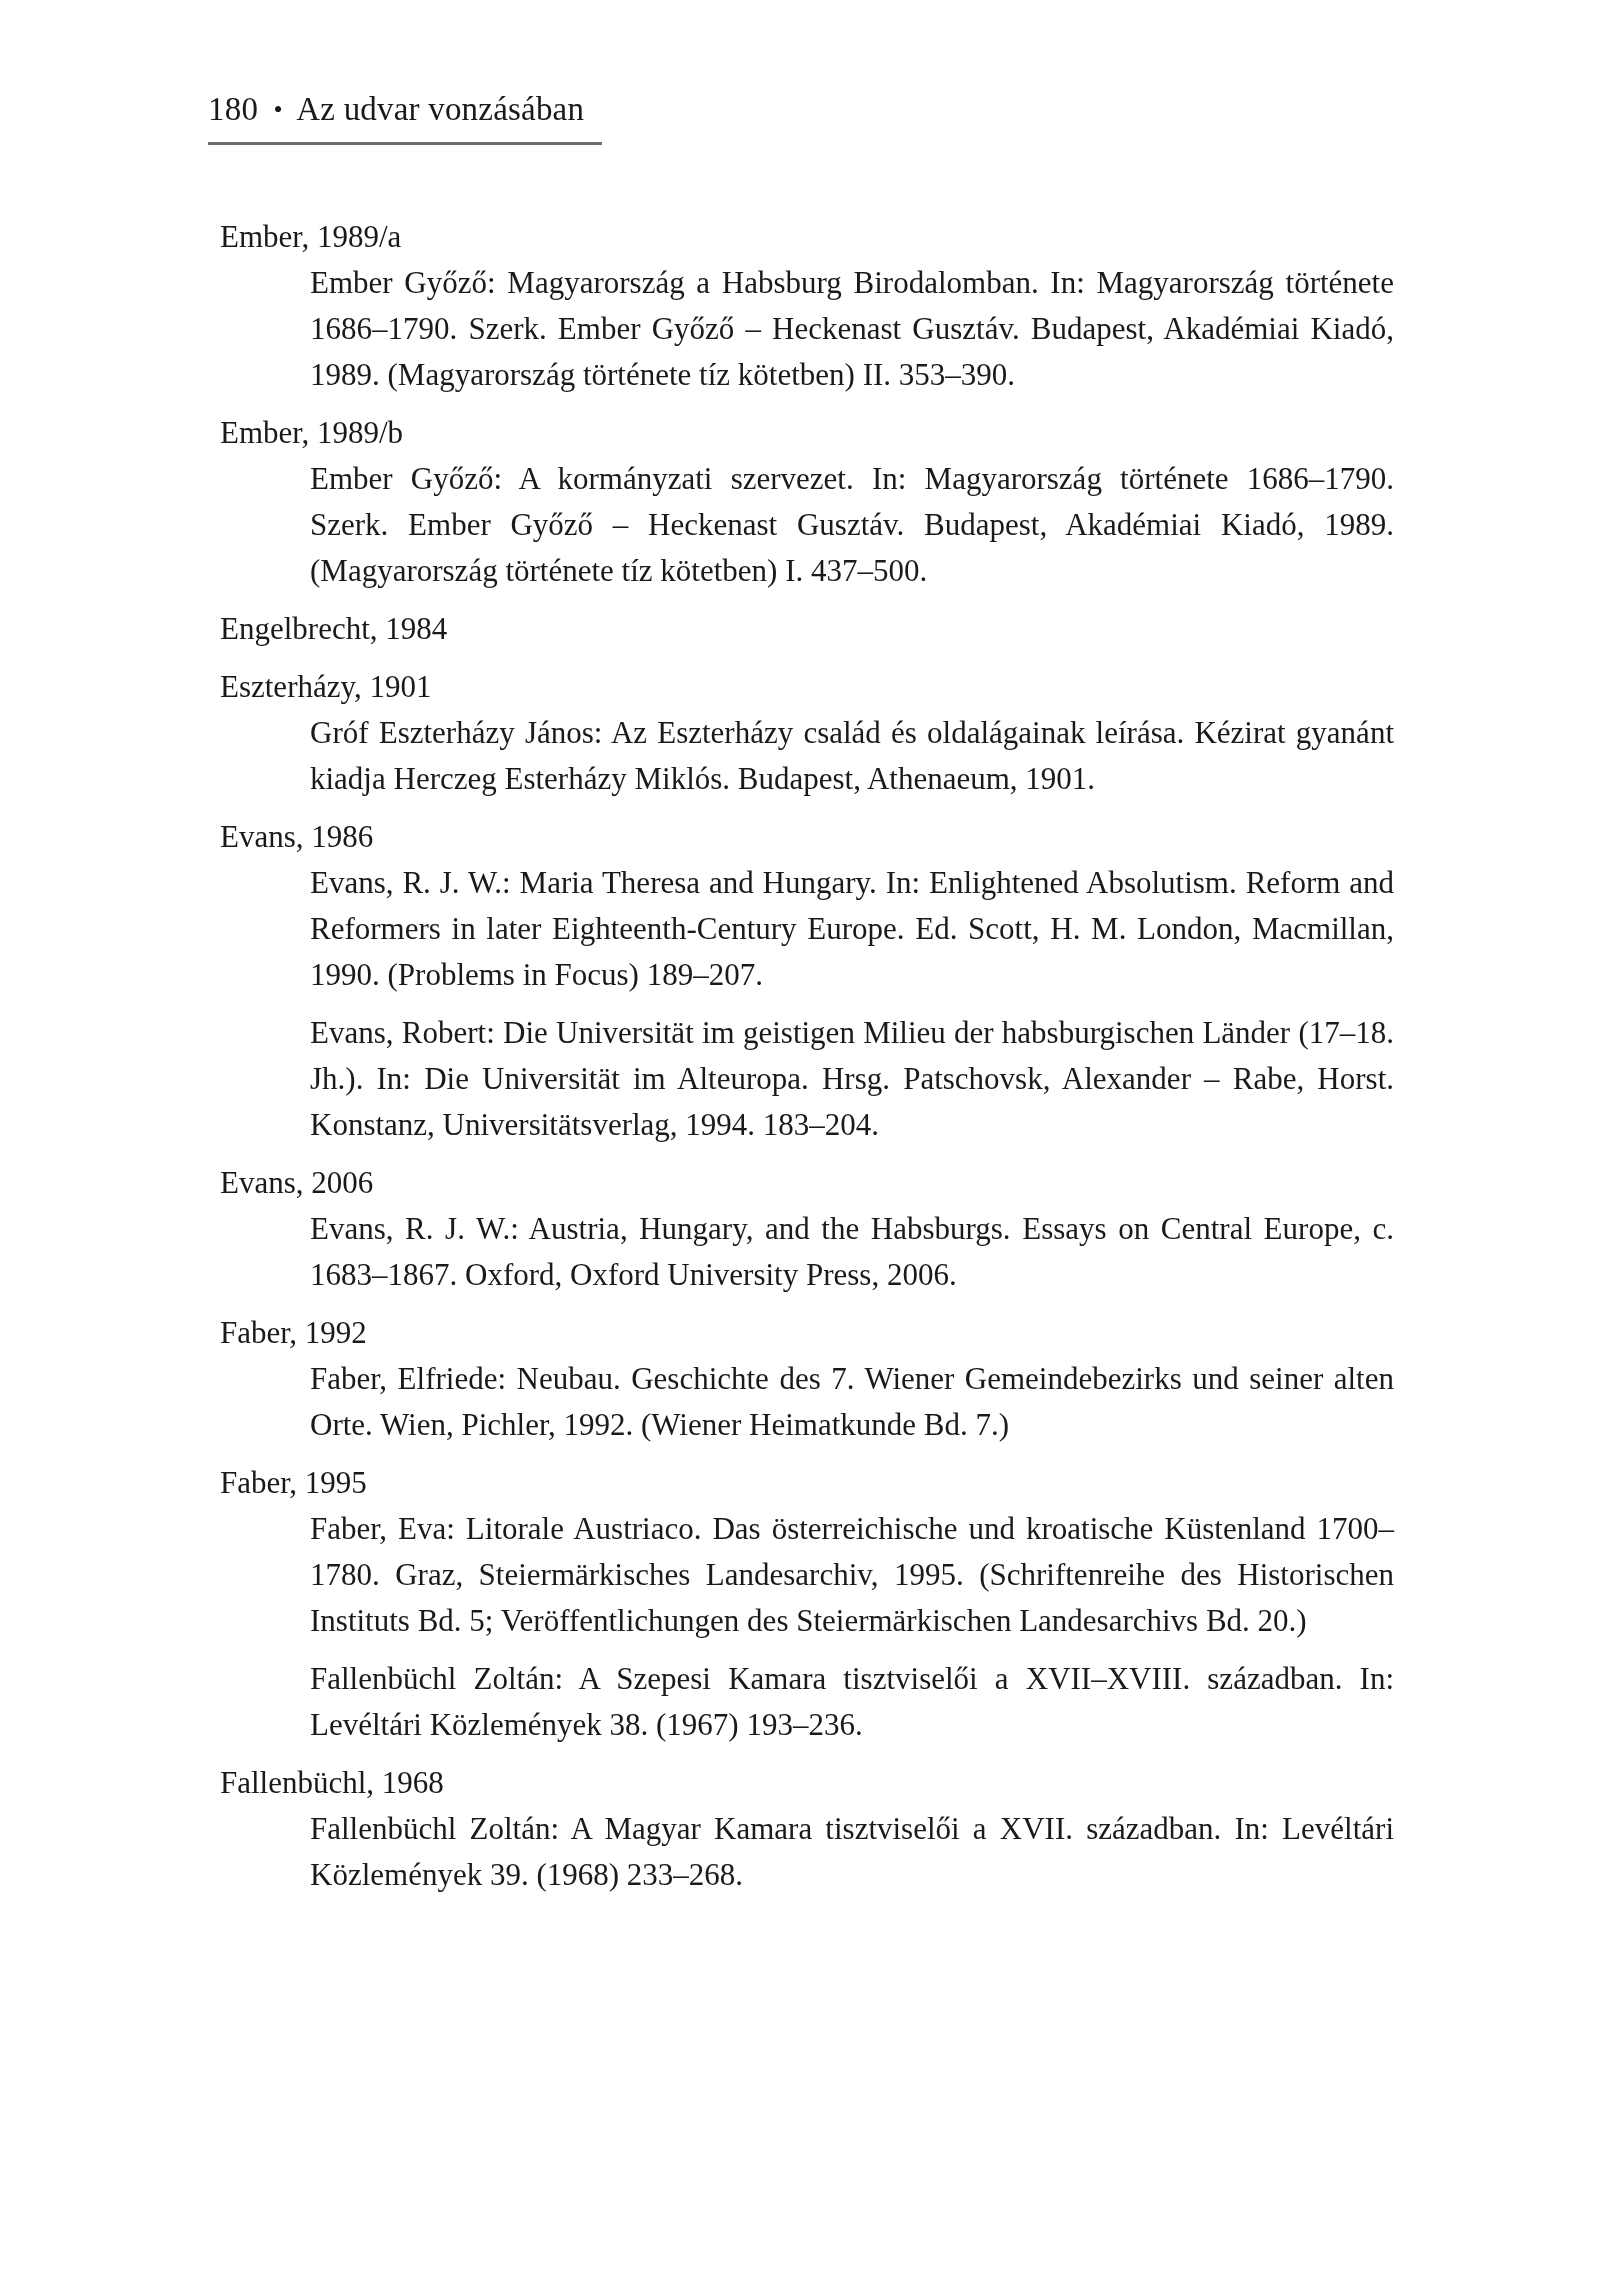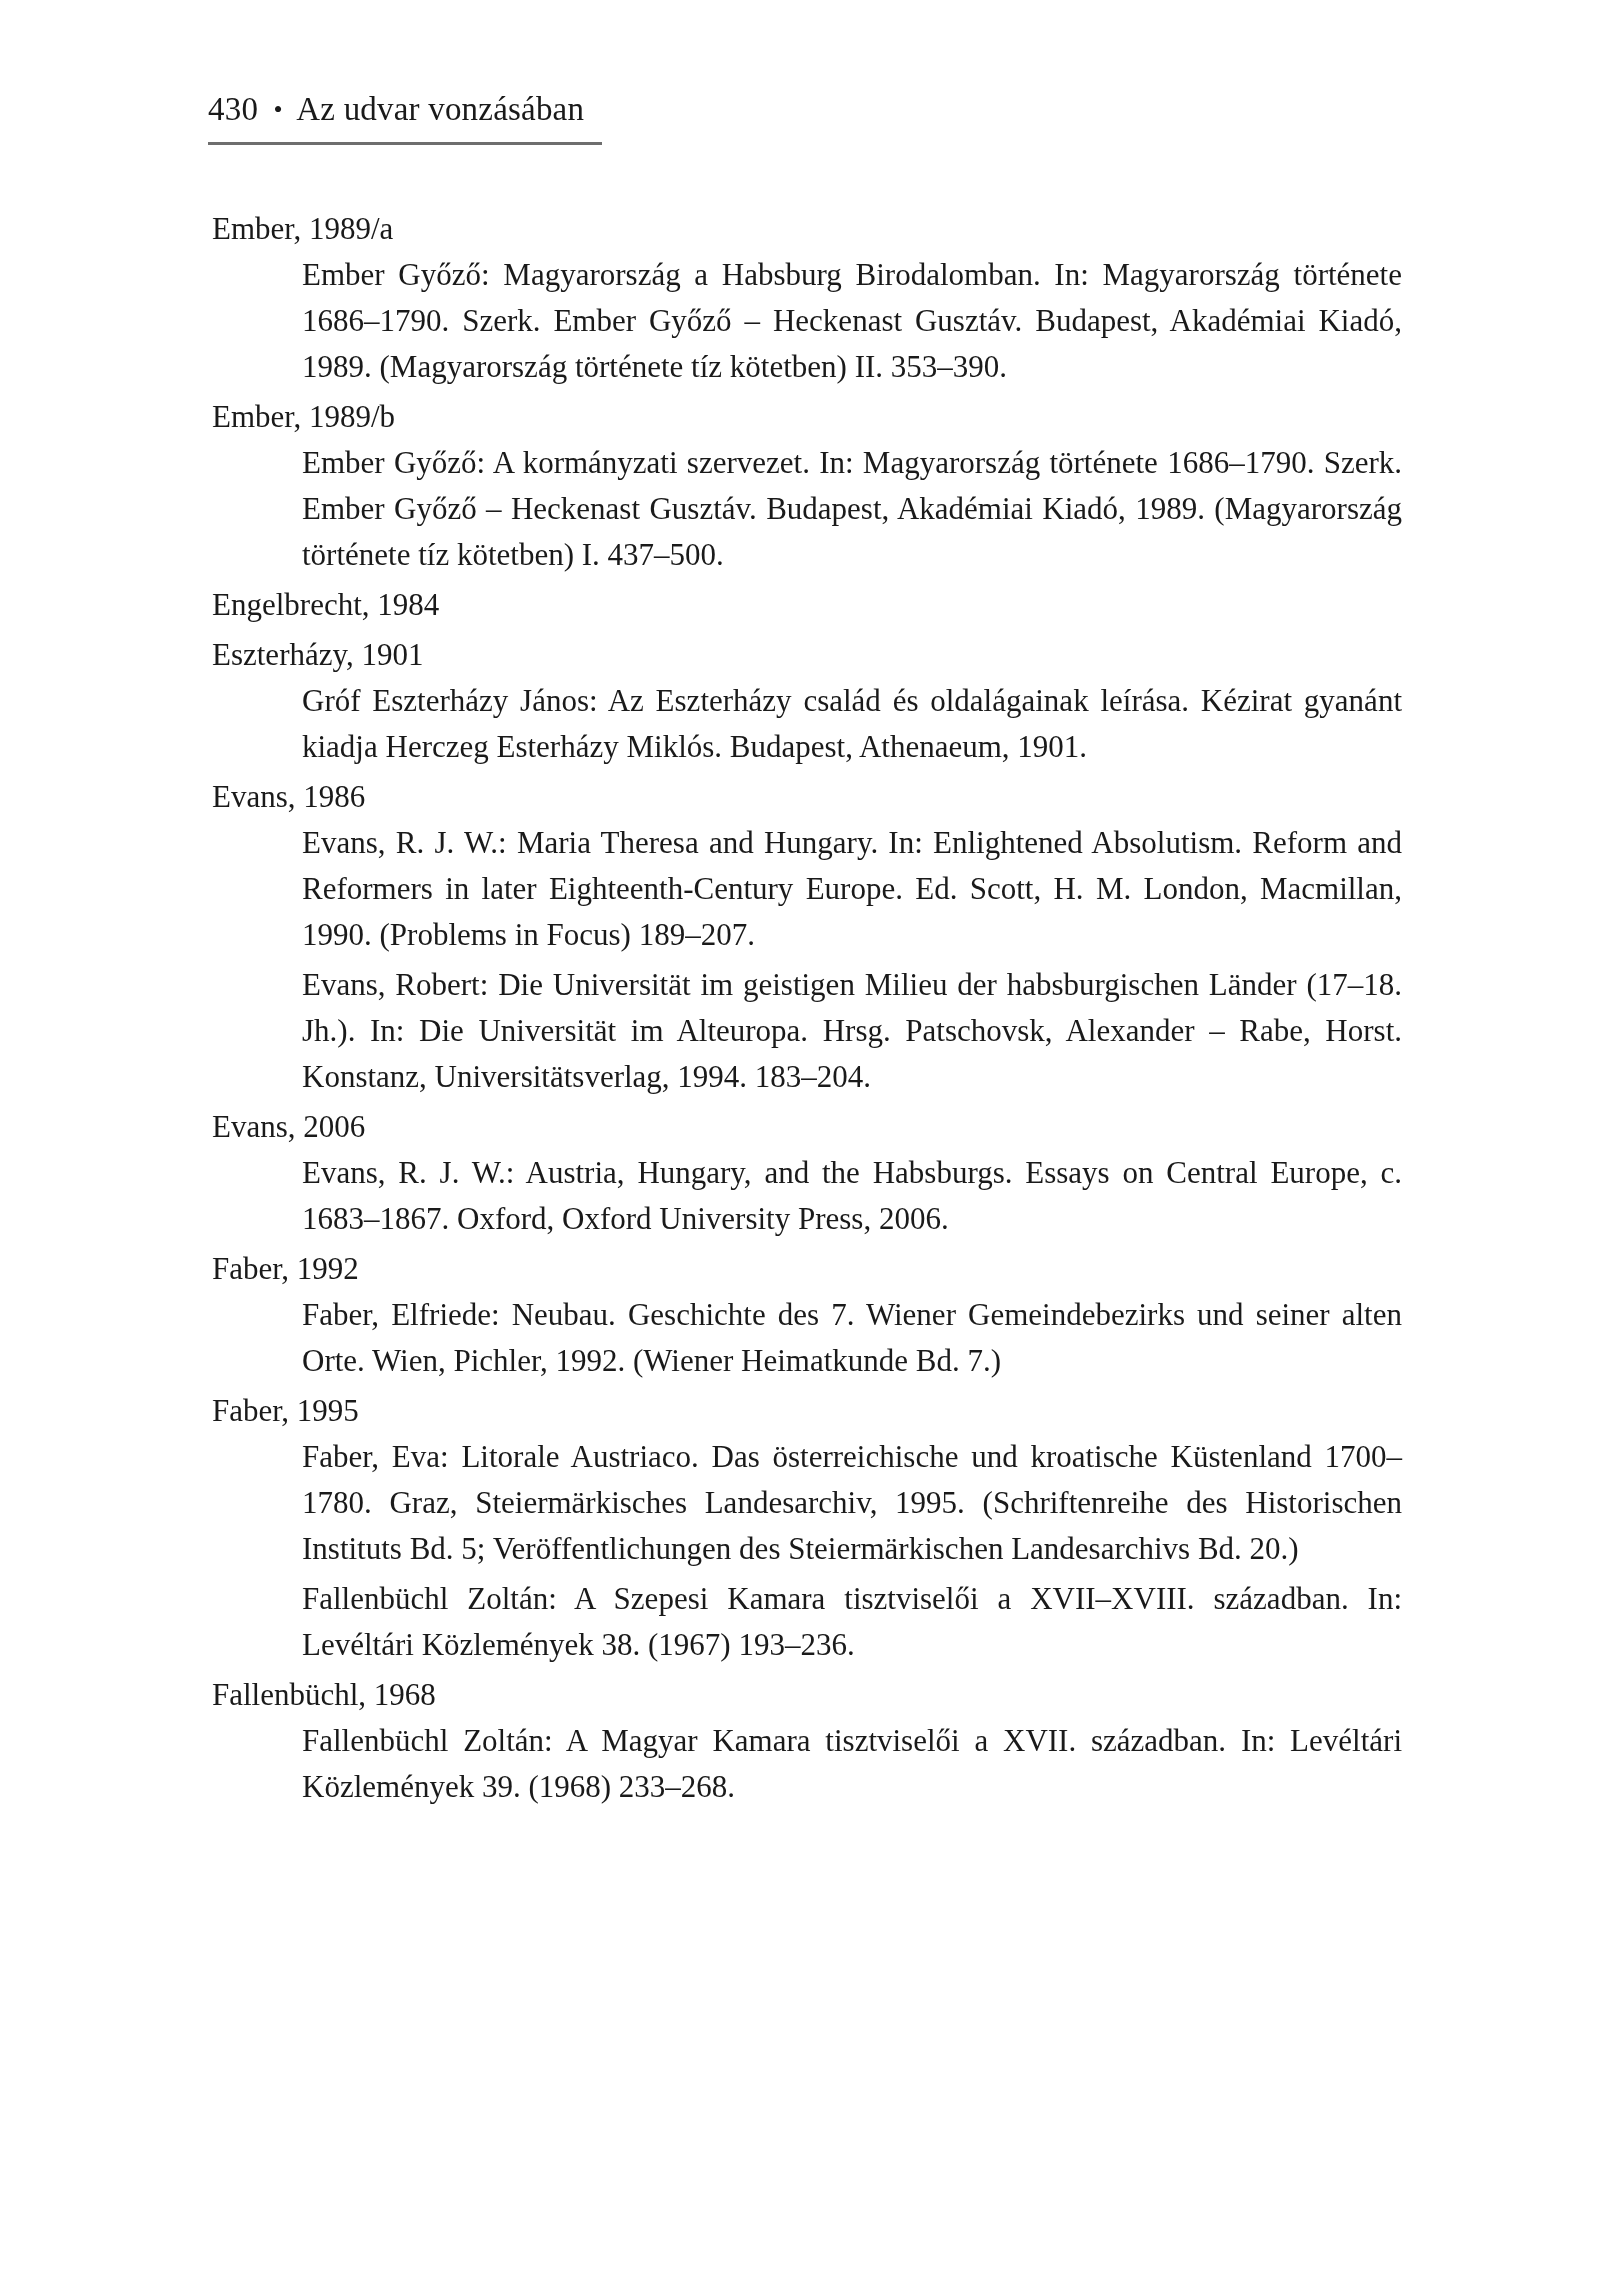--- a/index.html
+++ b/index.html
@@ -40,38 +40,38 @@
     }
     .bibliography {
       position: absolute;
       left: 208px;
       top: 202px;
       width: 1198px;
       font-size: 31px;
       line-height: 46px;
     }
     .entry {
-      margin: 4px;
+      margin: 12px;
     }
     .entry-key {
       display: block;
       white-space: nowrap;
     }
     .entry-text {
       display: block;
       margin-left: 90px;
       text-align: justify;
       hyphens: manual;
     }
   </style>
 </head>
 <body>
 
 <div class="running-head">
-  <span>430</span>
+  <span>180</span>
   <span class="bullet">•</span>
   <span>Az udvar vonzásában</span>
 </div>
 <div class="head-rule"></div>
 
 <div class="bibliography">
   <div class="entry">
     <span class="entry-key">Ember, 1989/a</span>
     <span class="entry-text">Ember Győző: Magyarország a Habsburg Birodalomban. In: Magyarország története 1686–1790. Szerk. Ember Győző – Heckenast Gusztáv. Budapest, Akadémiai Kiadó, 1989. (Magyarország története tíz kötetben) II. 353–390.</span>
   </div>

